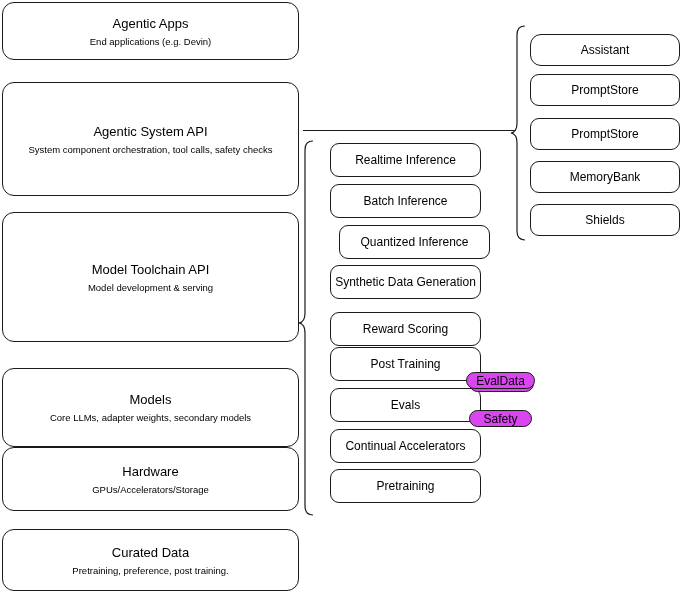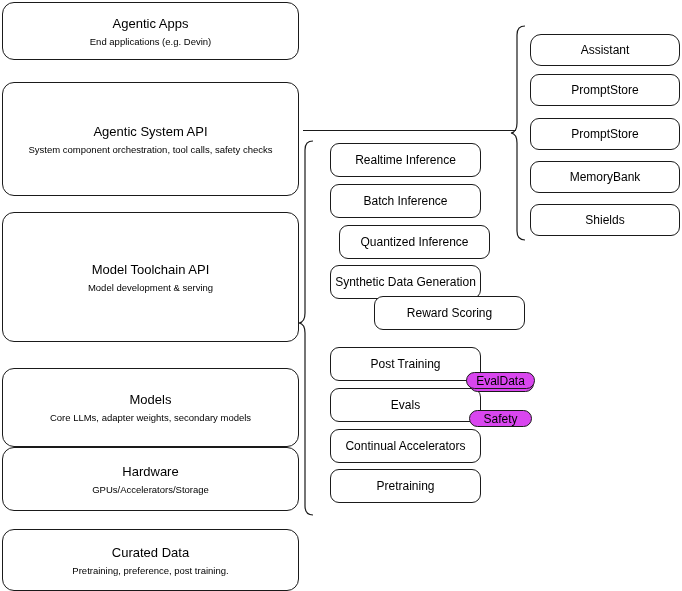--- a/index.html
+++ b/index.html
@@ -141,21 +141,21 @@
   </div>
   <div class="node chip mid" style="top:184px;">
     <span>Batch Inference</span>
   </div>
   <div class="node chip mid" style="top:225px;margin-left:9px;">
     <span>Quantized Inference</span>
   </div>
   <div class="node chip mid" style="top:265px;">
     <span>Synthetic Data Generation</span>
   </div>
-  <div class="node chip mid" style="top:296px;margin-left:44px;">
+  <div class="node chip mid" style="top:312px;">
     <span>Reward Scoring</span>
   </div>
   <div class="node chip mid" style="top:347px;">
     <span>Post Training</span>
   </div>
   <div class="node chip mid" style="top:388px;">
     <span>Evals</span>
   </div>
   <div class="node chip mid" style="top:429px;">
     <span>Continual Accelerators</span>

